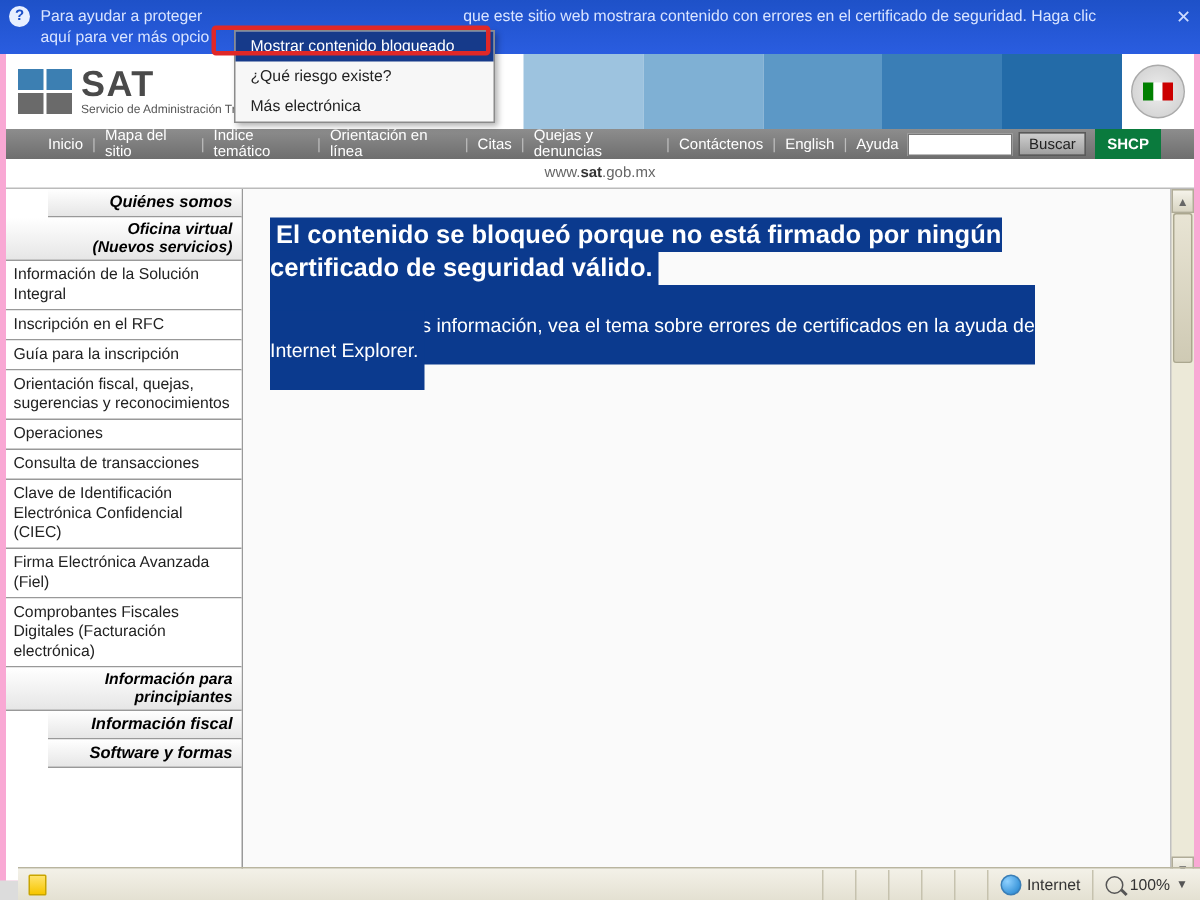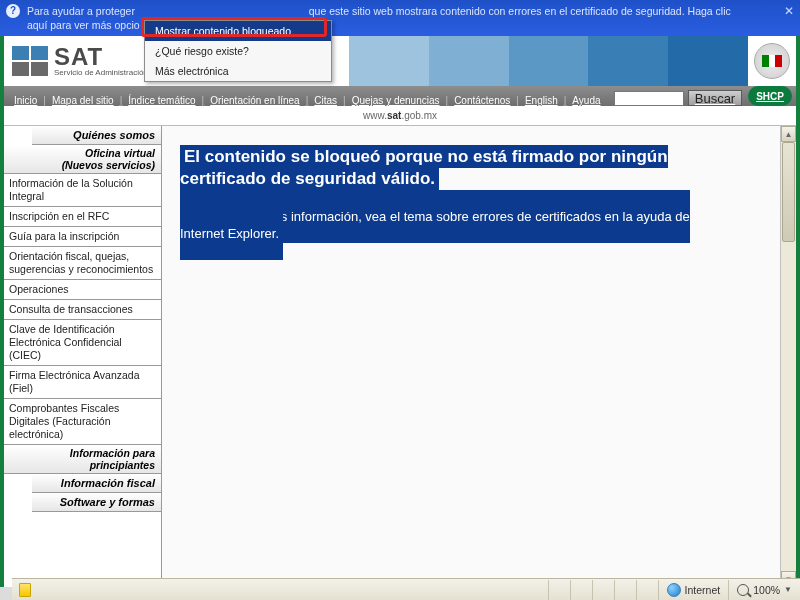--- a/index.html
+++ b/index.html
@@ -3,45 +3,45 @@
 <meta charset="utf-8">
 <style>
   * { margin: 0; padding: 0; box-sizing: border-box; }
   body { font-family: Tahoma, Arial, sans-serif; font-size: 11px; width: 800px; height: 600px; overflow: hidden; background: #dcdcdc; position: relative; }
 
   
   .info-bar { background: linear-gradient(#1e51c8, #2a5de0); color: #d9e4ff; padding: 4px 4px 4px 6px; font-size: 10.5px; line-height: 14px; position: relative; }
   .info-bar .info-icon { display: inline-block; width: 14px; height: 14px; background: #e8f0ff; border-radius: 50%; color: #1e51c8; text-align: center; font-weight: bold; font-size: 10px; line-height: 14px; margin-right: 4px; vertical-align: top; }
   .info-bar .close-x { position: absolute; right: 6px; top: 4px; color: #cddcff; cursor: pointer; font-size: 12px; }
 
-  .page-wrap { background: #15803d; padding: 0 4px; }
+  .page-wrap { background: #f9a8d4; padding: 0 4px; }
 
   
   .header { display: flex; background: #fff; height: 50px; border-bottom: 0; }
   .logo-region { display: flex; align-items: center; padding: 4px 12px 4px 8px; width: 345px; }
   .logo-squares { width: 36px; height: 30px; display: grid; grid-template-columns: 1fr 1fr; grid-template-rows: 1fr 1fr; gap: 2px; margin-right: 6px; }
   .logo-squares span:nth-child(1){background:#3c7fb2;} .logo-squares span:nth-child(2){background:#3c7fb2;} .logo-squares span:nth-child(3){background:#6a6a6a;} .logo-squares span:nth-child(4){background:#6a6a6a;}
   .logo-text .sat { font-size: 24px; font-weight: bold; color: #4a4a4a; letter-spacing: 1px; line-height: 22px; }
   .logo-text .sub { font-size: 8px; color: #555; }
   .header-stripes { flex: 1; display: flex; }
   .hs { flex: 1; }
   .hs1{background:#9dc3df;} .hs2{background:#7fb0d4;} .hs3{background:#5c98c6;} .hs4{background:#3a7eb6;} .hs5{background:#236ba8;}
   .emblem { width: 48px; background: #fff; display:flex; align-items:center; justify-content:center; }
   .emblem-circle { width:36px; height:36px; border-radius:50%; background: radial-gradient(circle,#eee,#ccc); border:1px solid #aaa; display:flex; align-items:center; justify-content:center; }
   .emblem-flag { width:20px; height:12px; display:flex; }
   .emblem-flag span{flex:1;} .ef1{background:#008000;} .ef2{background:#fff;} .ef3{background:#c00;}
 
   
-  .navbar { background: linear-gradient(#8d8d8d,#6e6e6e); display:flex; align-items:flex-end; height:20px; padding:0 4px; color:#fff; font-size:10px;text-decoration:underline; }
+  .navbar { background: linear-gradient(#8d8d8d,#6e6e6e); display:flex; align-items:center; height:20px; padding:0 22px; color:#fff; font-size:10px; }
   .navbar a { color:#fff; text-decoration:none; padding:0 6px; }
   .nav-sep { color:#bdbdbd; }
   .nav-spacer { flex:1; }
   .search-input { width:70px; height:15px; border:1px solid #777; font-size:10px; }
-  .search-btn { height:16px; font-size:13px; background:linear-gradient(#cfcfcf,#9f9f9f); border:1px solid #5a5a5a; color:#222; padding:0 6px; margin-left:4px; cursor:pointer; }
-  .shcp-tab { background:#0a7a3d; color:#fff; font-weight:bold; padding:3px 8px; height:20px; display:flex; align-items:center; margin-left:6px;border-radius:10px; }
+  .search-btn { height:16px; font-size:10px; background:linear-gradient(#cfcfcf,#9f9f9f); border:1px solid #5a5a5a; color:#222; padding:0 6px; margin-left:4px; cursor:pointer; }
+  .shcp-tab { background:#0a7a3d; color:#fff; font-weight:bold; padding:3px 8px; height:20px; display:flex; align-items:center; margin-left:6px; }
 
   .url-bar { background:#fff; text-align:center; color:#666; font-size:10px; padding:4px 0; border-bottom:1px solid #bbb; }
   .url-bar b { color:#333; }
 
   
   .main { display:flex; background:#fff; height: 461px; }
   .sidebar { width:158px; border-right:1px solid #999; }
   .side-head { background:linear-gradient(#fff,#e6e6e6); font-weight:bold; font-style:italic; text-align:right; padding:3px 6px; border-bottom:1px solid #999; color:#000; font-size:11px;margin-left:28px; }
   .side-sub { background:linear-gradient(#fff,#e6e6e6); font-weight:bold; font-style:italic; text-align:right; padding:2px 6px; border-bottom:1px solid #999; color:#000; font-size:10.5px; line-height:12px; }
   .side-item { padding:3px 5px; border-bottom:1px solid #999; color:#222; font-size:10.5px; background:#fff; cursor:pointer; line-height:13px; }
@@ -51,21 +51,21 @@
   .hl-title { background:#0b3a8e; color:#fff; font-weight:bold; font-size:17px; padding:2px 4px; line-height:22px; display:inline; }
   .hl-body { background:#0b3a8e; color:#fff; font-size:13px; padding:19px 4px; line-height:17px; display:inline; }
   .para2 { margin-top:18px; }
   .scrollbar-v { position:absolute; right:0; top:0; bottom:0; width:16px; background:#ece9d8; border-left:1px solid #c0c0c0; }
   .sb-btn { height:16px; background:linear-gradient(#f5f3ea,#d8d4c2); border:1px solid #b0ac98; display:flex; align-items:center; justify-content:center; color:#666; font-size:8px; }
   .sb-track { position:absolute; top:16px; bottom:16px; left:0; right:0; }
   .sb-thumb { position:absolute; top:0; left:1px; right:1px; height:100px; background:linear-gradient(#e8e4d4,#cfcab4); border:1px solid #aba78f; border-radius:2px; }
   .sb-btn.bottom { position:absolute; bottom:0; left:0; right:0; }
 
   
-  .ctx-menu { position:absolute; top:20px; left:144px; background:#f7f7f7; border:1px solid #8b8b8b; box-shadow:2px 2px 4px rgba(0,0,0,.3); width:188px; z-index:50; }
+  .ctx-menu { position:absolute; top:20px; left:156px; background:#f7f7f7; border:1px solid #8b8b8b; box-shadow:2px 2px 4px rgba(0,0,0,.3); width:174px; z-index:50; }
   .ctx-item { padding:4px 10px; font-size:10.5px; color:#222; cursor:pointer; }
   .ctx-item.sel { background:#163a8a; color:#fff; }
   .red-box { position:absolute; top:17px; left:141px; width:186px; height:20px; border:3px solid #e02828; border-radius:3px; z-index:60; pointer-events:none; }
 
   
   .status-bar { position:absolute; bottom:0; left:12px; right:0; height:22px; background:linear-gradient(#f3f1e8,#e4e1d2); border-top:1px solid #b9b59f; display:flex; align-items:center; font-size:10.5px; color:#333; }
   .sb-icon { width:18px; height:16px; margin:0 4px; display:flex; align-items:center; justify-content:center; }
   .sb-cells { display:flex; margin-left:auto; }
   .sb-cell { width:22px; height:20px; border-left:1px solid #c6c2ae; }
   .sb-cell.wide { width:auto; padding:0 8px; display:flex; align-items:center; gap:4px; }

